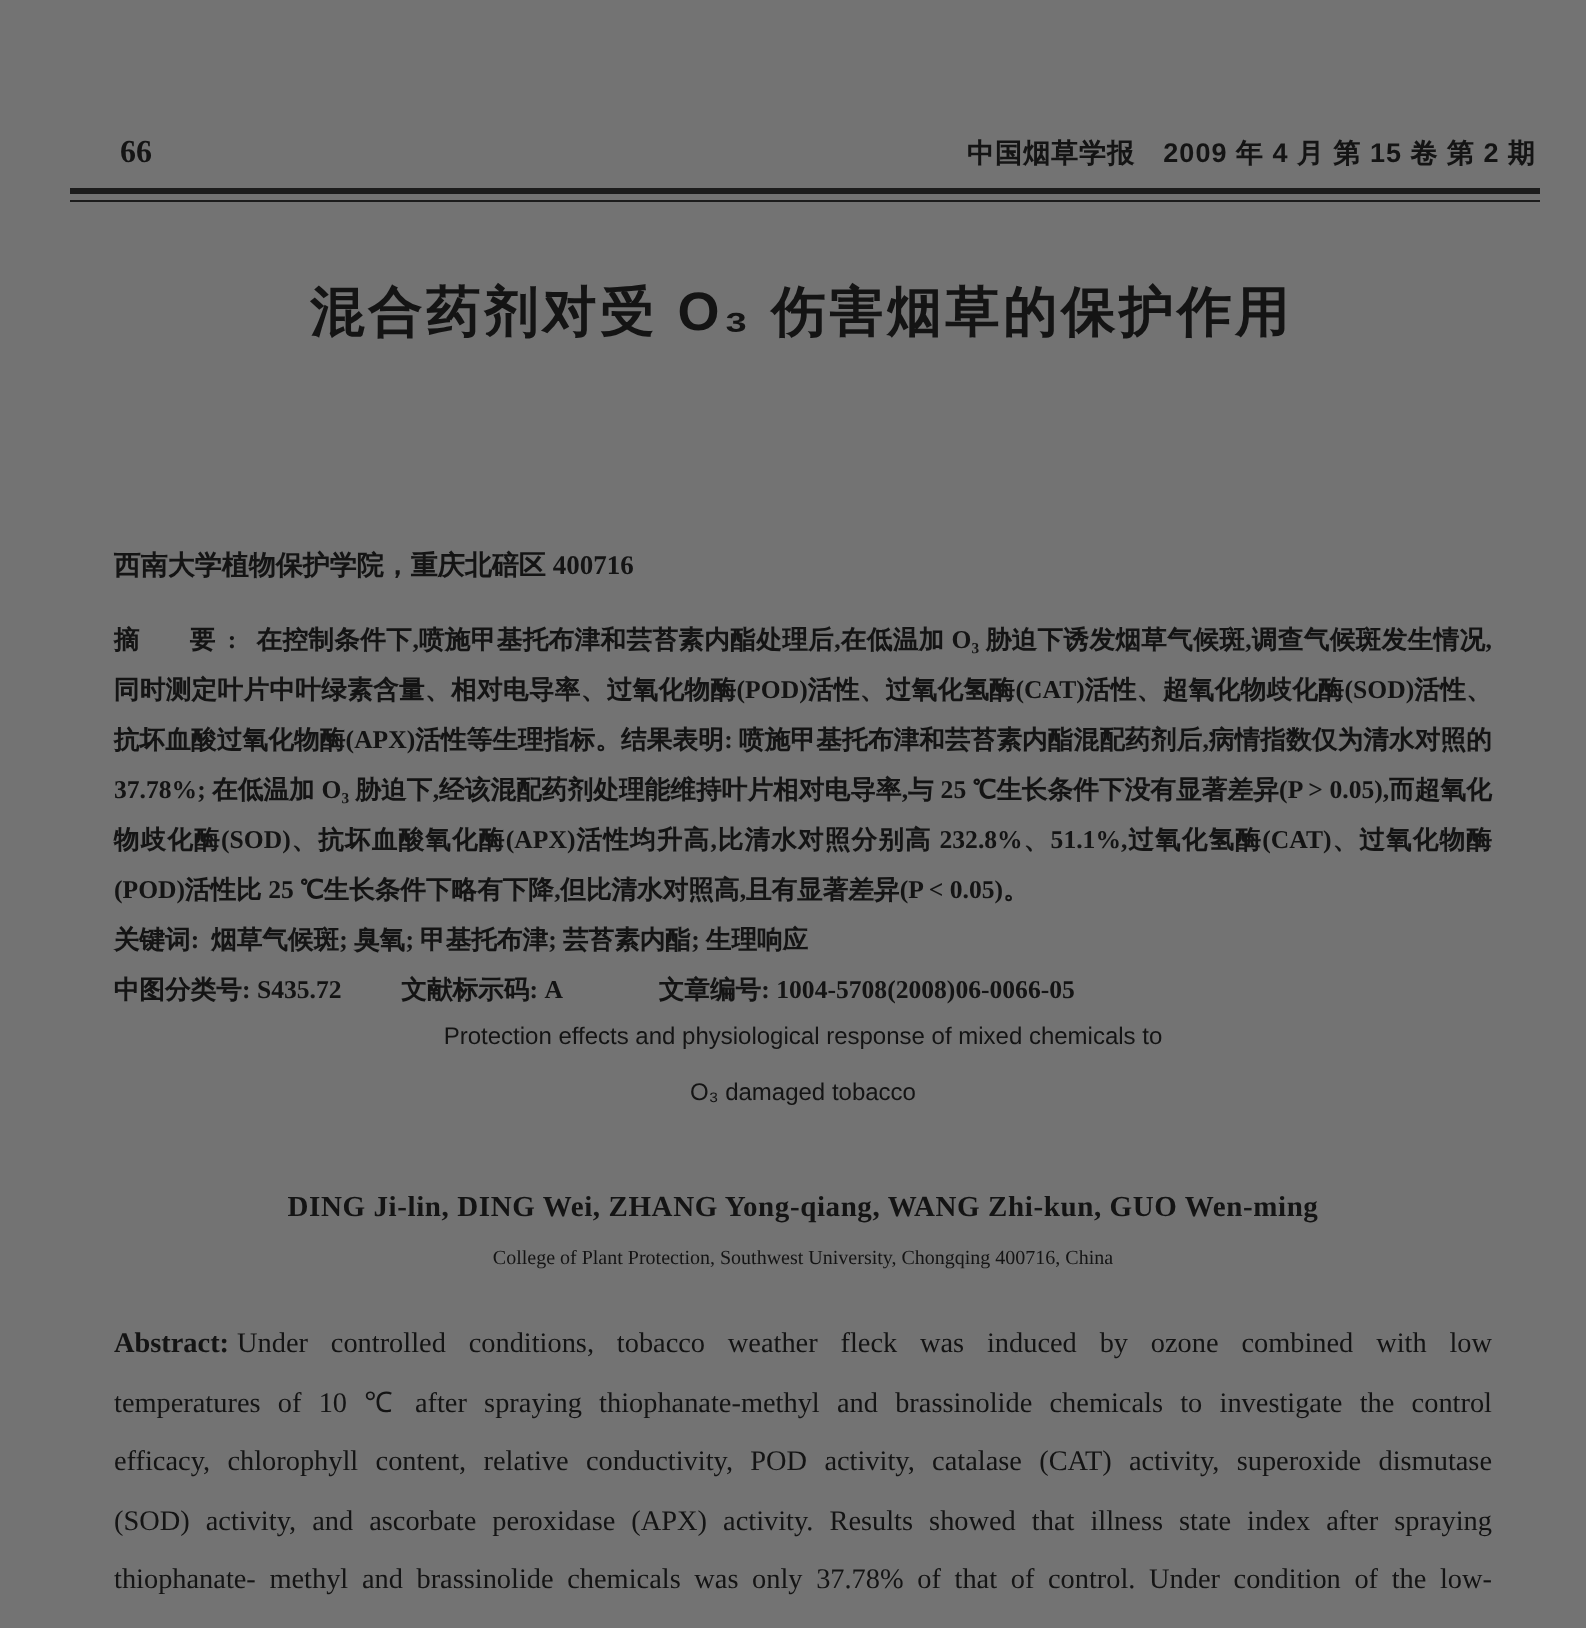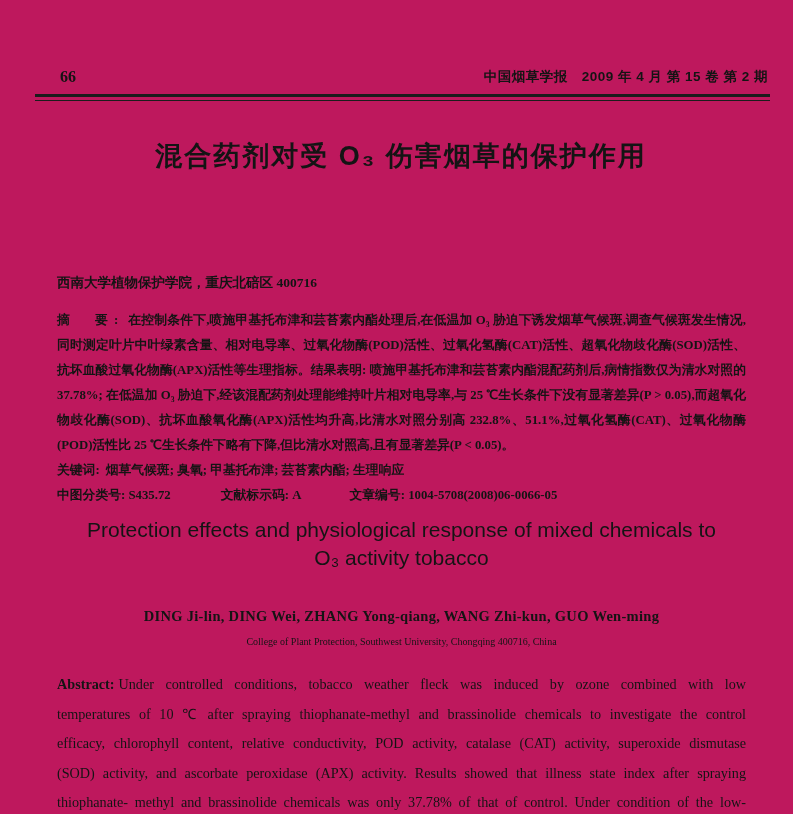--- a/index.html
+++ b/index.html
@@ -5,21 +5,21 @@
   html,body{margin:0;padding:0;}
   body{
     width:793px;height:814px;
     background:#f4f4f2;
     font-family:"Liberation Serif", serif;
     color:#141414;
   }
   .page{
     position:relative;
     width:793px;height:814px;
-    background:#be185d;
+    background:#737373;
     overflow:hidden;
   }
   
   .header{
     position:absolute;left:36px;right:25px;top:68px;
     display:flex;justify-content:space-between;align-items:flex-end;
   }
   .page-num{
     font-family:"Liberation Serif", serif;
     font-weight:700;font-size:16px;
@@ -60,32 +60,32 @@
     position:absolute;left:57px;width:689px;top:308px;
     font-size:12.8px;line-height:25px;
     font-weight:700;
   }
   .abstract-zh{margin:0;text-align:justify;}
   .abstract-zh .lbl{letter-spacing:6px;margin-right:4px;}
   .keywords-zh{margin:0;}
   .keywords-zh .lbl{margin-right:6px;}
   .meta-line{margin:0;display:flex;}
   .meta-item{white-space:nowrap;}
-  .meta-gap1{margin-right:50px;}
+  .meta-gap1{margin-right:30px;}
   .meta-gap2{margin-right:48px;}
   
   .en-block{
     position:absolute;left:57px;width:689px;top:504px;
   }
   .title-en{
     text-align:center;
     font-family:"Liberation Sans", sans-serif;
-    font-size:21px;font-weight:500;
+    font-size:12px;font-weight:500;
     line-height:28px;
-    margin:12px;
+    margin:0;
   }
   .authors-en{
     margin:36px 0 0 0;
     text-align:center;
     font-size:14.5px;font-weight:700;
     letter-spacing:0.3px;
   }
   .affil-en{
     margin:11px 0 0 0;
     text-align:center;
@@ -122,20 +122,20 @@
     <p class="meta-line">
       <span class="meta-item meta-gap1"><span>中图分类号: </span><span>S435.72</span></span>
       <span class="meta-item meta-gap2"><span>文献标示码: </span><span>A</span></span>
       <span class="meta-item"><span>文章编号: </span><span>1004-5708(2008)06-0066-05</span></span>
     </p>
   </div>
 
   <div class="en-block">
     <p class="title-en">
       <span>Protection effects and physiological response of mixed chemicals to</span><br>
-      <span>O₃ activity tobacco</span>
+      <span>O₃ damaged tobacco</span>
     </p>
     <p class="authors-en">DING Ji-lin, DING Wei, ZHANG Yong-qiang, WANG Zhi-kun, GUO Wen-ming</p>
     <p class="affil-en">College of Plant Protection, Southwest University, Chongqing 400716, China</p>
     <p class="abstract-en"><span class="lbl">Abstract:</span><span>Under controlled conditions, tobacco weather fleck was induced by ozone combined with low temperatures of 10 ℃ after spraying thiophanate-methyl and brassinolide chemicals to investigate the control efficacy, chlorophyll content, relative conductivity, POD activity, catalase (CAT) activity, superoxide dismutase (SOD) activity, and ascorbate peroxidase (APX) activity. Results showed that illness state index after spraying thiophanate- methyl and brassinolide chemicals was only 37.78% of that of control. Under condition of the low-temperature and ozone stress, the relative conductivity of membrane was not significantly different from that under 25 ℃ growth conditions( P &gt; 0.05), while superoxide dismutase (SOD) activity and ascorbate peroxidase (APX) activity were 332.8% and 151.1% higher than that of control, respectively. Catalase (CAT)</span></p>
   </div>
 
 </div>
 
 </body></html>

